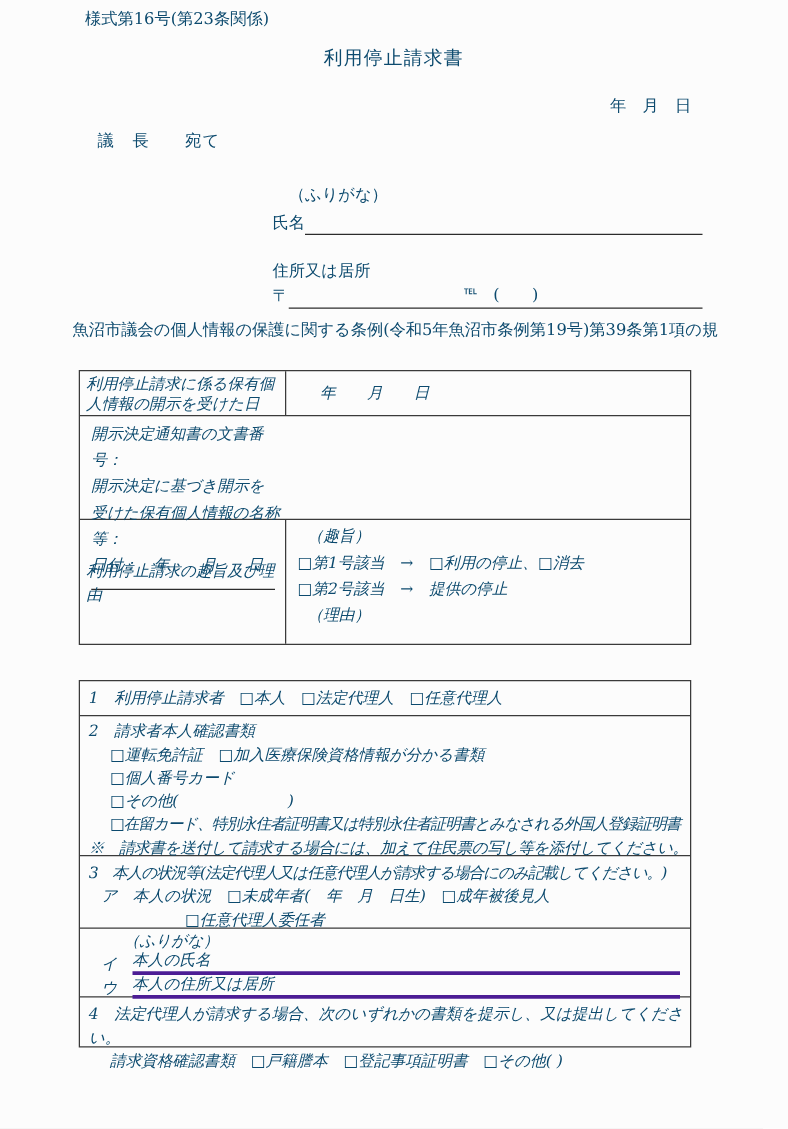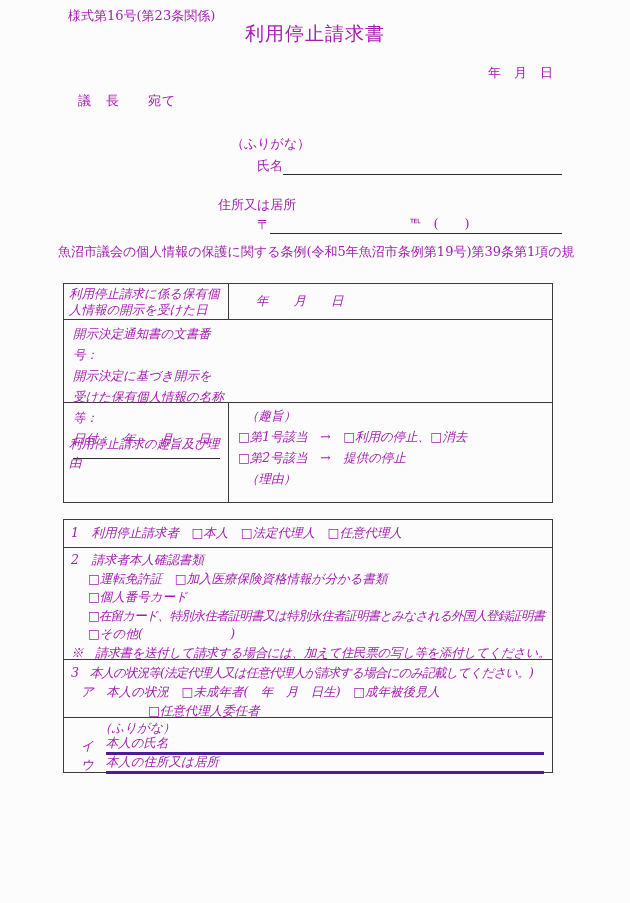--- a/index.html
+++ b/index.html
@@ -3,44 +3,44 @@
 <meta charset="utf-8">
 <style>
   html,body{margin:0;padding:0;}
   body{background:#e8e8e8;}
   .page{
     position:relative;
     width:630px;height:903px;
     margin:0 auto;
     background:#fcfcfc;
     font-family:"DejaVu Serif","Liberation Serif",serif;
-    color:#a21caf;
+    color:#0c4a6e;
     font-size:13px;
     overflow:hidden;
     box-sizing:border-box;
   }
   .form-number{margin:7px 0 0 68px;line-height:17px;}
-  .doc-title{margin-top:1px;text-align:center;line-height:17px;font-size:19px;letter-spacing:1px;}
+  .doc-title{margin-top:14px;text-align:center;line-height:17px;font-size:15px;letter-spacing:1px;}
   .date-line{margin-top:22px;text-align:right;padding-right:77px;line-height:17px;}
   .addressee{margin:11px 0 0 78px;line-height:17px;letter-spacing:1px;}
 
   .applicant{margin:26px 0 0 218px;width:344px;}
   .furigana-label{padding-left:13px;line-height:17px;}
-  .field-row{display:flex;align-items:flex-end;height:19px;margin-top:4px;margin-left:39px;}
+  .field-row{display:flex;align-items:flex-end;height:19px;margin-top:4px;}
   .field-row .lbl{flex:0 0 auto;line-height:18px;}
   .u-line{flex:1 1 auto;border-bottom:1px solid #2c2c2c;height:18px;}
   .addr-label{margin-top:21px;line-height:17px;}
   .postal-row{margin-top:2px;}
   .tel-in-line{padding-left:140px;line-height:18px;}
 
   .intro{margin:8px 45px 0 45px;line-height:20px;}
 
   .tbl{margin-left:63px;width:490px;border:1px solid #3a3a3a;box-sizing:border-box;font-size:12.5px;font-style:italic;}
   .t1{margin-top:21px;}
-  .t2{margin-top:16px;}
+  .t2{margin-top:28px;}
   .trow{display:grid;grid-template-columns:165px 1fr;box-sizing:border-box;}
   .trow + .trow{border-top:1px solid #3a3a3a;}
   .tcell-l{border-right:1px solid #3a3a3a;padding:0 5px;display:flex;flex-direction:column;justify-content:center;line-height:19px;box-sizing:border-box;}
   .t1 .r1{height:35px;}
   .t1 .r1 .tcell-l{line-height:16px;justify-content:flex-start;padding-top:2px;}
   .t1 .r2{height:83px;}
   .t1 .r3{height:100px;}
   .tcell-r{padding:0 5px 0 9px;box-sizing:border-box;}
   .r1 .tcell-r{display:flex;align-items:center;padding-left:27px;}
   .r2 .tcell-r{padding-top:3px;line-height:21px;}
@@ -125,35 +125,39 @@
   </div>
 
   <div class="tbl t2">
     <div class="row1 pl7">
       <span>1　利用停止請求者　□本人　□法定代理人　□任意代理人</span>
     </div>
     <div class="row2">
       <div class="pl7">2　請求者本人確認書類</div>
       <div class="pl24">□運転免許証　□加入医療保険資格情報が分かる書類</div>
       <div class="pl24">□個人番号カード</div>
+      <div class="pl24">□その他(　　　　　　　)</div>
       <div class="pl24 tight">□在留カード、特別永住者証明書又は特別永住者証明書とみなされる外国人登録証明書</div>
-      <div class="pl24">□その他(　　　　　　　)</div>
       <div class="pl7 tight2">※　請求書を送付して請求する場合には、加えて住民票の写し等を添付してください。</div>
     </div>
     <div class="row3">
       <div class="pl7 tight">3　本人の状況等(法定代理人又は任意代理人が請求する場合にのみ記載してください。)</div>
       <div class="pl17">ア　本人の状況　□未成年者(　年　月　日生)　□成年被後見人</div>
       <div class="pl84">□任意代理人委任者</div>
     </div>
     <div class="row4">
       <div class="furigana2">（ふりがな）</div>
       <div class="fill-row">
         <span class="sub-lbl">イ</span>
         <span class="u-fill"><span>本人の氏名</span></span>
       </div>
       <div class="fill-row">
         <span class="sub-lbl">ウ</span>
         <span class="u-fill"><span>本人の住所又は居所</span></span>
       </div>
     </div>
+    <div class="row5">
+      <div class="pl7">4　法定代理人が請求する場合、次のいずれかの書類を提示し、又は提出してください。</div>
+      <div class="pl24">請求資格確認書類　□戸籍謄本　□登記事項証明書　□その他( )</div>
+    </div>
   </div>
 
 </div>
 
 </body></html>

